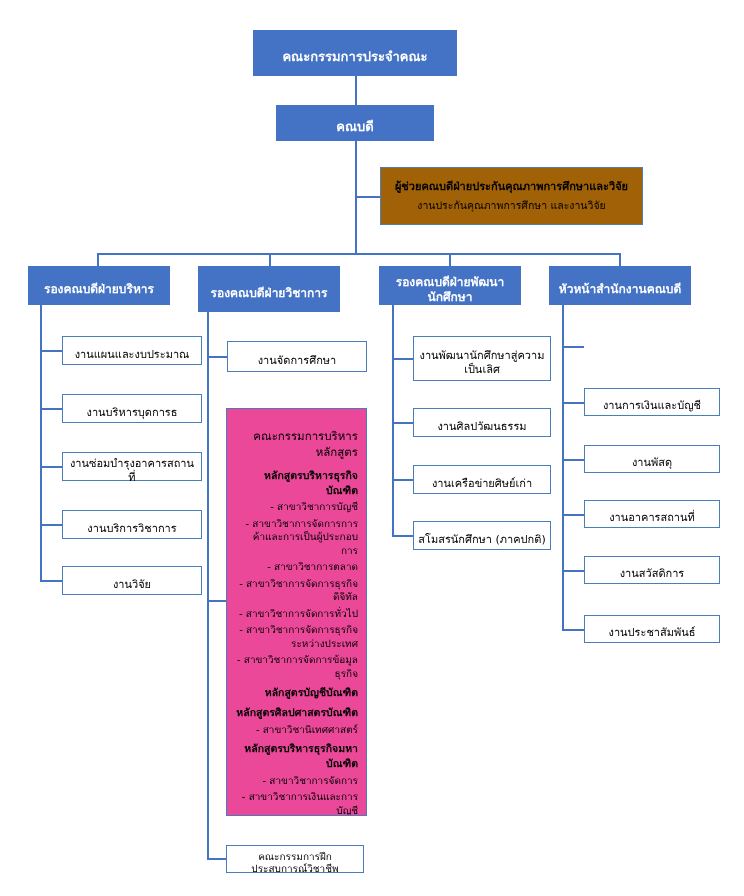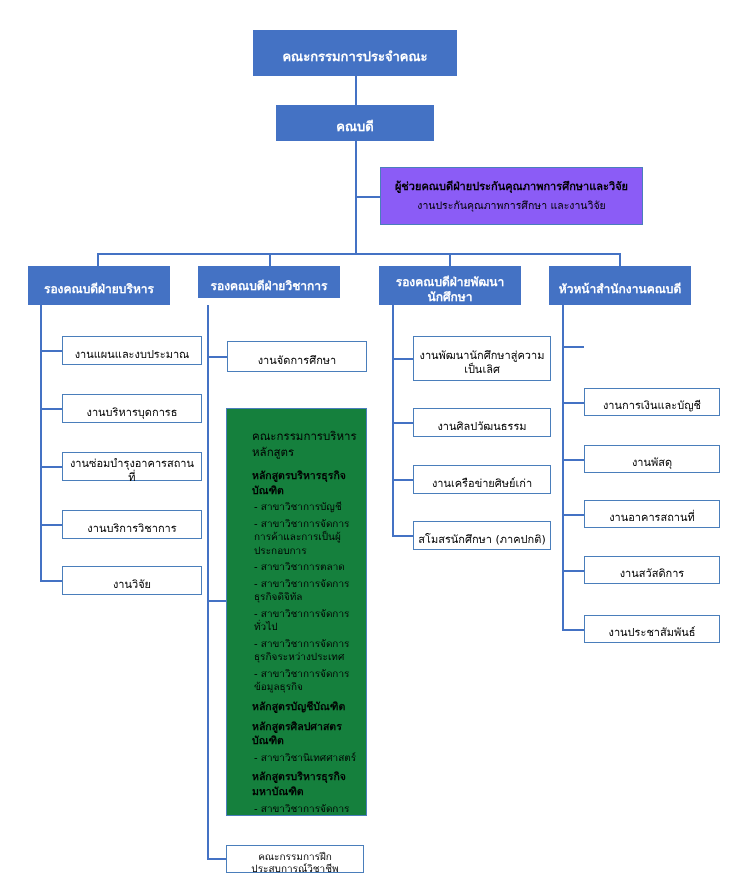--- a/index.html
+++ b/index.html
@@ -53,24 +53,25 @@
     position: absolute;
     background: #4472C4;
   }
   .line.v { width: 2px; }
   .line.h { height: 2px; }
 
   
   .detailbox {
     position: absolute;
     box-sizing: border-box;
-    background: #15803d;
+    background: #ec4899;
     border: 1.5px solid #4A7EBB;
-    padding: 20px 8px 8px 25px;
+    padding: 20px 8px 8px 8px;
     overflow: hidden;
+    text-align: right;
   }
   .detailbox .dtitle {
     font-size: 11.5px;
     color: #000;
     margin: 0 0 8px 0;
     line-height: 1.35;
   }
   .detailbox .dgroup {
     font-size: 10.5px;
     font-weight: bold;
@@ -82,21 +83,21 @@
     font-size: 10px;
     color: #000;
     margin: 3px 0 3px 2px;
     line-height: 1.35;
   }
 
   
   .assist {
     position: absolute;
     box-sizing: border-box;
-    background: #8b5cf6;
+    background: #a16207;
     border: 1.5px solid #4A7EBB;
     display: flex;
     flex-direction: column;
     align-items: center;
     justify-content: center;
   }
   .assist .a1 {
     font-size: 11px;
     font-weight: bold;
     line-height: 1.4;
@@ -161,21 +162,21 @@
 
   <div class="assist" style="left:380px; top:167px; width:263px; height:58px;">
     <span class="a1">ผู้ช่วยคณบดีฝ่ายประกันคุณภาพการศึกษาและวิจัย</span>
     <span class="a2">งานประกันคุณภาพการศึกษา และงานวิจัย</span>
   </div>
 
   <div class="node filled" style="left:28px; top:266px; width:142px; height:39px; font-size:12px;">
     <span class="label">รองคณบดีฝ่ายบริหาร</span>
   </div>
 
-  <div class="node filled" style="left:198px; top:266px; width:142px; height:32px; font-size:12px;">
+  <div class="node filled" style="left:198px; top:266px; width:142px; height:46px; font-size:12px;">
     <span class="label">รองคณบดีฝ่ายวิชาการ</span>
   </div>
 
   <div class="node filled" style="left:379px; top:266px; width:142px; height:39px; font-size:12px;">
     <span class="label">รองคณบดีฝ่ายพัฒนานักศึกษา</span>
   </div>
 
   <div class="node filled" style="left:549px; top:266px; width:142px; height:39px; font-size:12px;">
     <span class="label">หัวหน้าสำนักงานคณบดี</span>
   </div>

